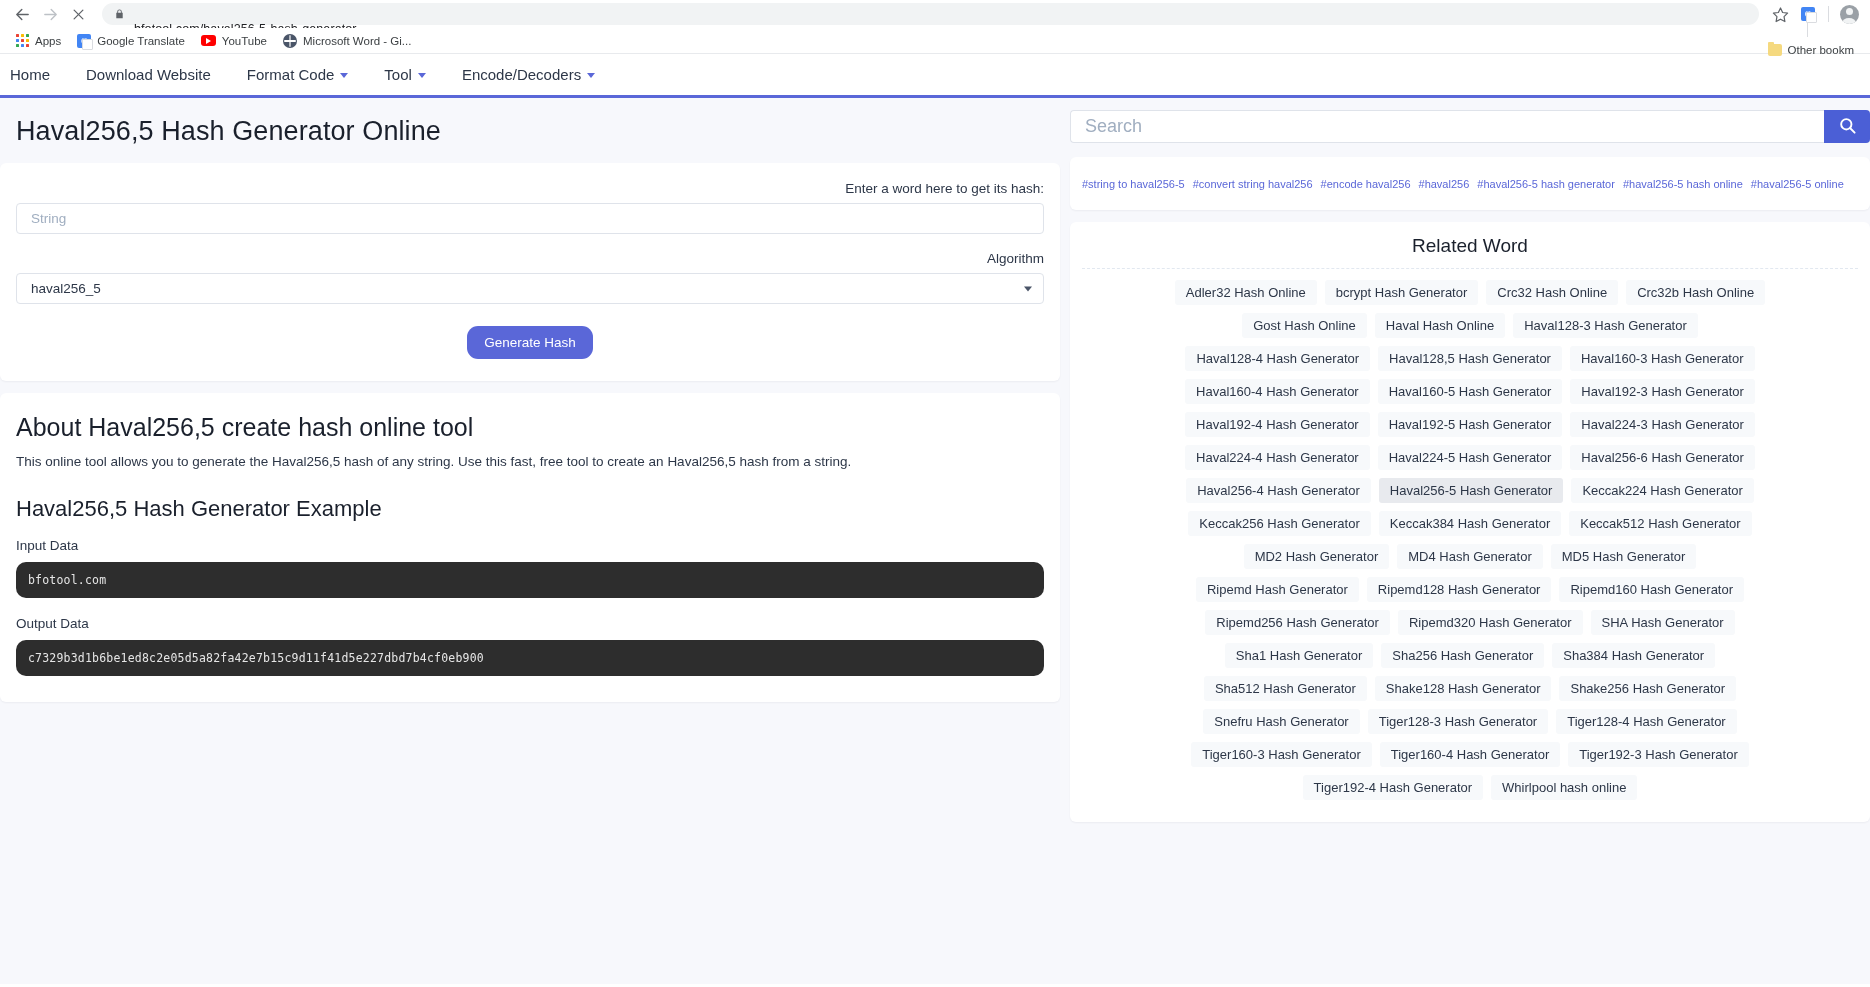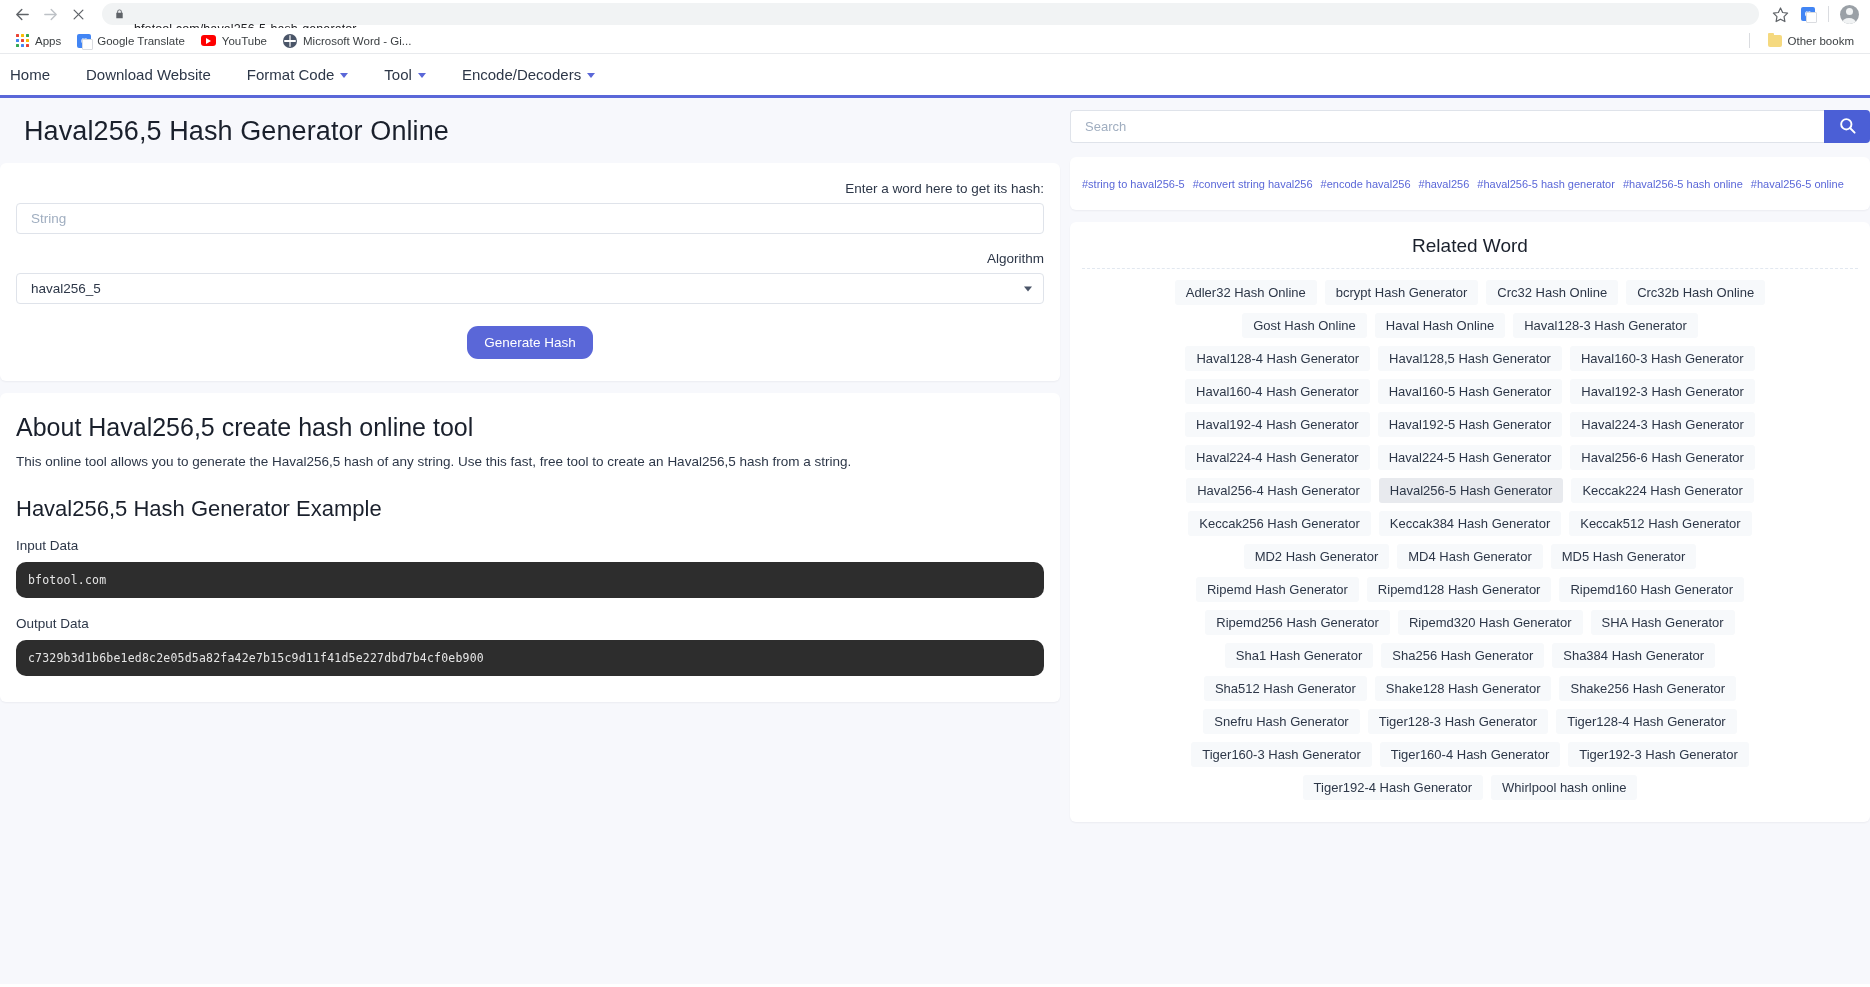--- a/index.html
+++ b/index.html
@@ -125,21 +125,21 @@
   .globe-icon::before {
     content: ""; position: absolute; top: 1px; left: 6px;
     width: 2px; height: 12px; background: #fff; border-radius: 1px;
     transform: scaleX(0.6);
   }
   .globe-icon::after {
     content: ""; position: absolute; top: 6px; left: 1px;
     width: 12px; height: 2px; background: #fff; border-radius: 1px;
   }
   .bookmarks-right {
-    margin-left: auto; display: flex; align-items: center; gap: 4px;
+    margin-left: auto; display: flex; align-items: center; gap: 4px; flex-direction: column;
   }
   .bm-divider { width: 1px; height: 15px; background: #dadce0; margin-right: 6px; }
   .folder-icon {
     width: 14px; height: 12px; background: #f5d97f;
     border-radius: 1px 2px 2px 2px; position: relative;
   }
   .folder-icon::before {
     content: ""; position: absolute; top: -2px; left: 0;
     width: 6px; height: 3px; background: #f5d97f; border-radius: 1px 1px 0 0;
   }
@@ -195,21 +195,21 @@
   .card {
     background: #ffffff;
     border-radius: 6px;
     box-shadow: 0 1px 2px rgba(16,24,40,0.05);
   }
 
   .hero-title {
     font-size: 27px;
     font-weight: 400;
     color: #1a202c;
-    padding: 18px 0 16px 24px;
+    padding: 18px 0 16px 16px;
     margin: 0;
     letter-spacing: 0.1px;
   }
 
   .form-card { padding: 18px 16px 22px 16px; }
   .field-label {
     font-size: 13.5px;
     color: #2d3748;
     margin-bottom: 7px;
     display: block;
@@ -290,21 +290,21 @@
     display: flex;
     margin: 12px 0 0 0;
     height: 33px;
   }
   .search-input {
     flex: 1 1 auto;
     border: 1px solid #dfe3ea;
     border-right: none;
     border-radius: 4px 0 0 4px;
     padding: 0 14px;
-    font-size: 13px;
+    font-size: 18px;
     color: #2d3748;
     background: #fff;
     outline: none;
     font-family: "Liberation Sans", sans-serif;
     min-width: 0;
   }
   .search-input::placeholder { color: #a0aec0; }
   .search-btn {
     width: 46px;
     background: #4b5fd6;

